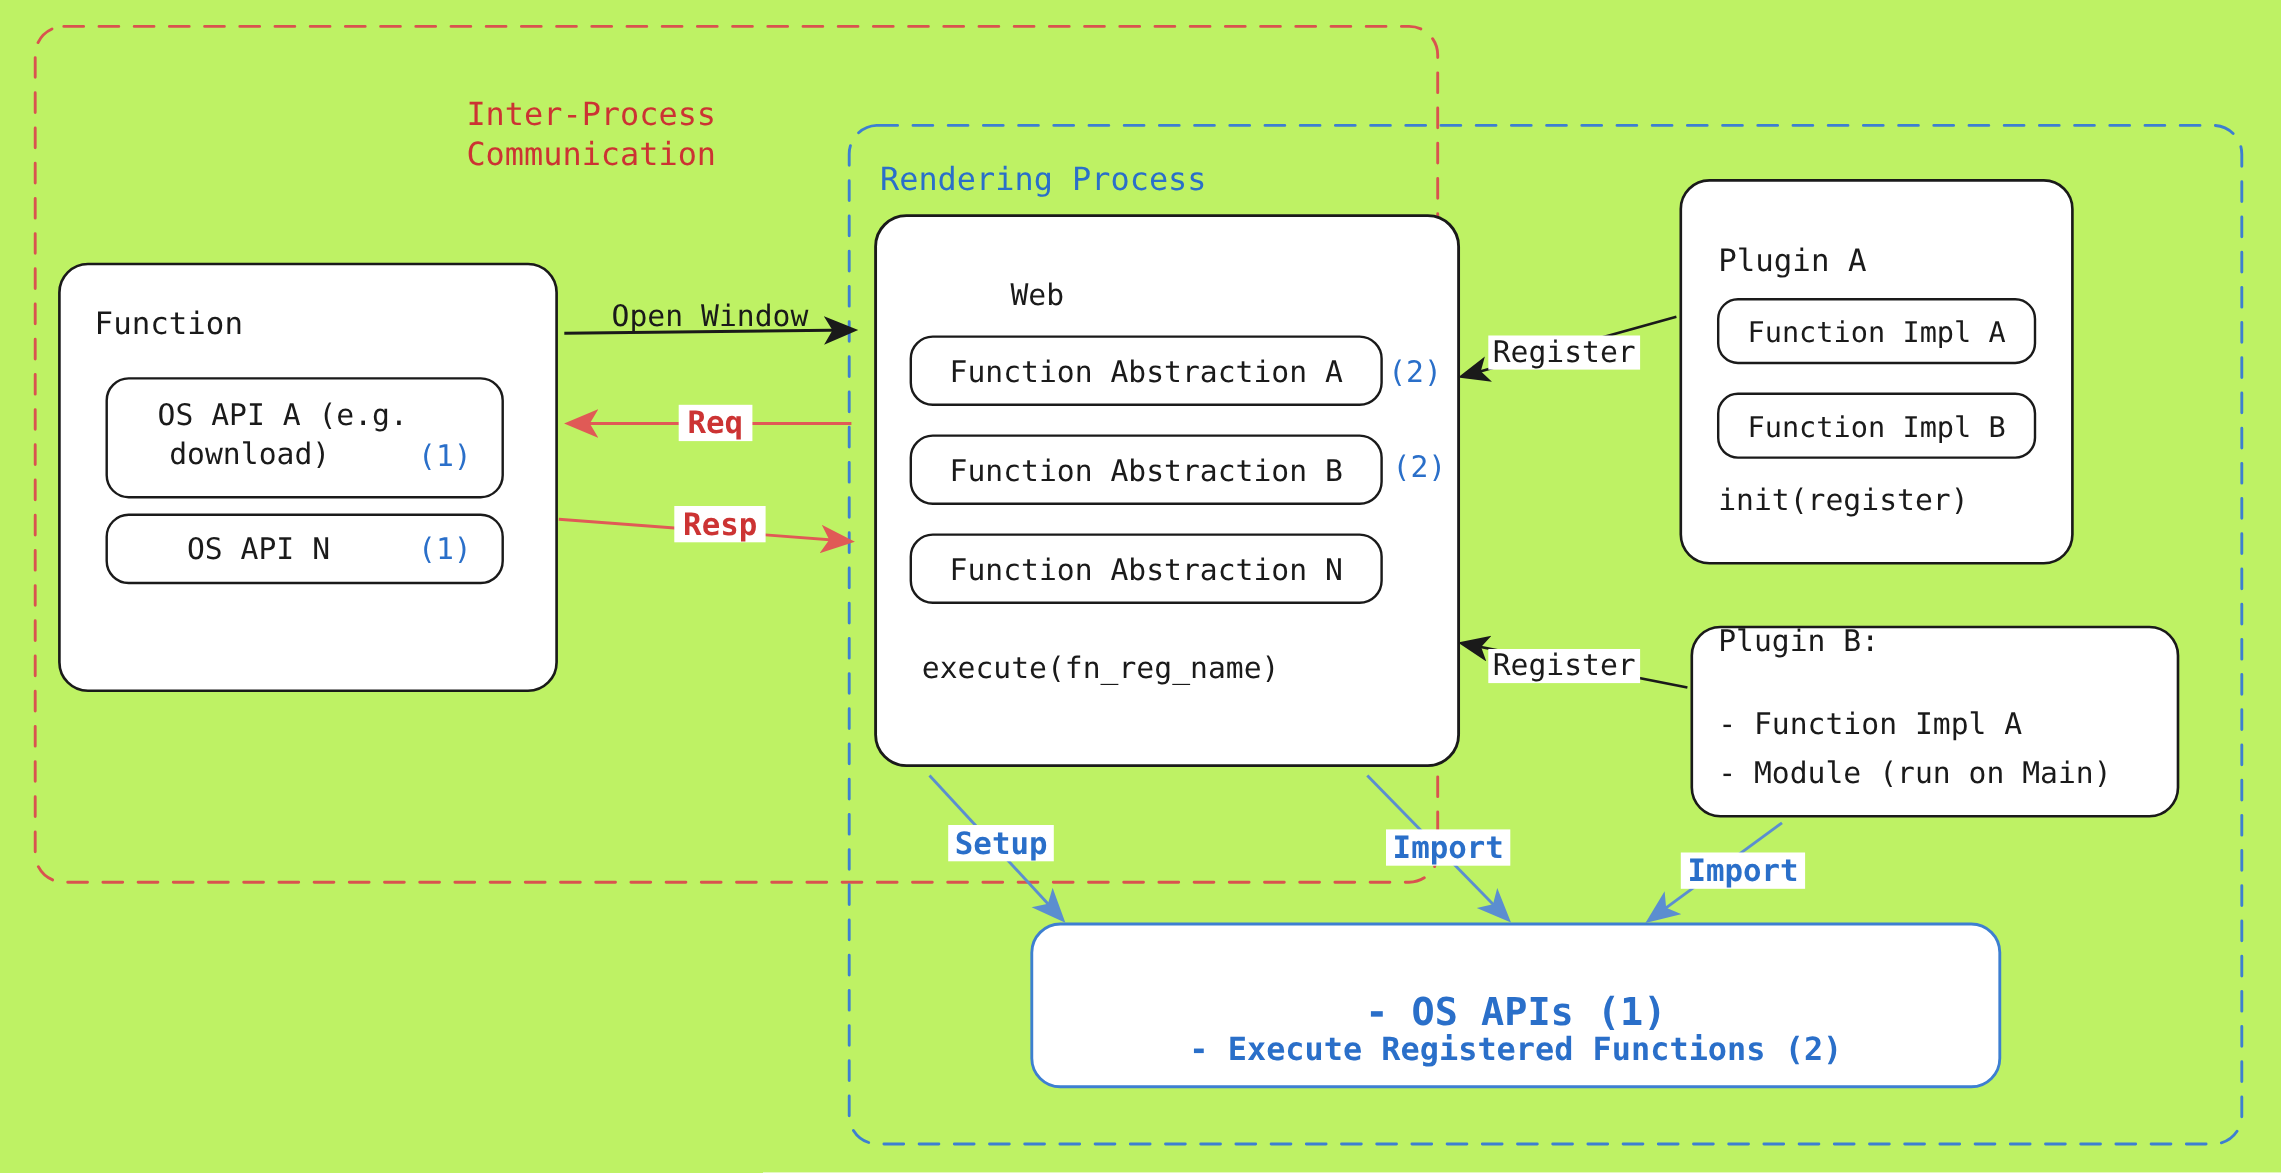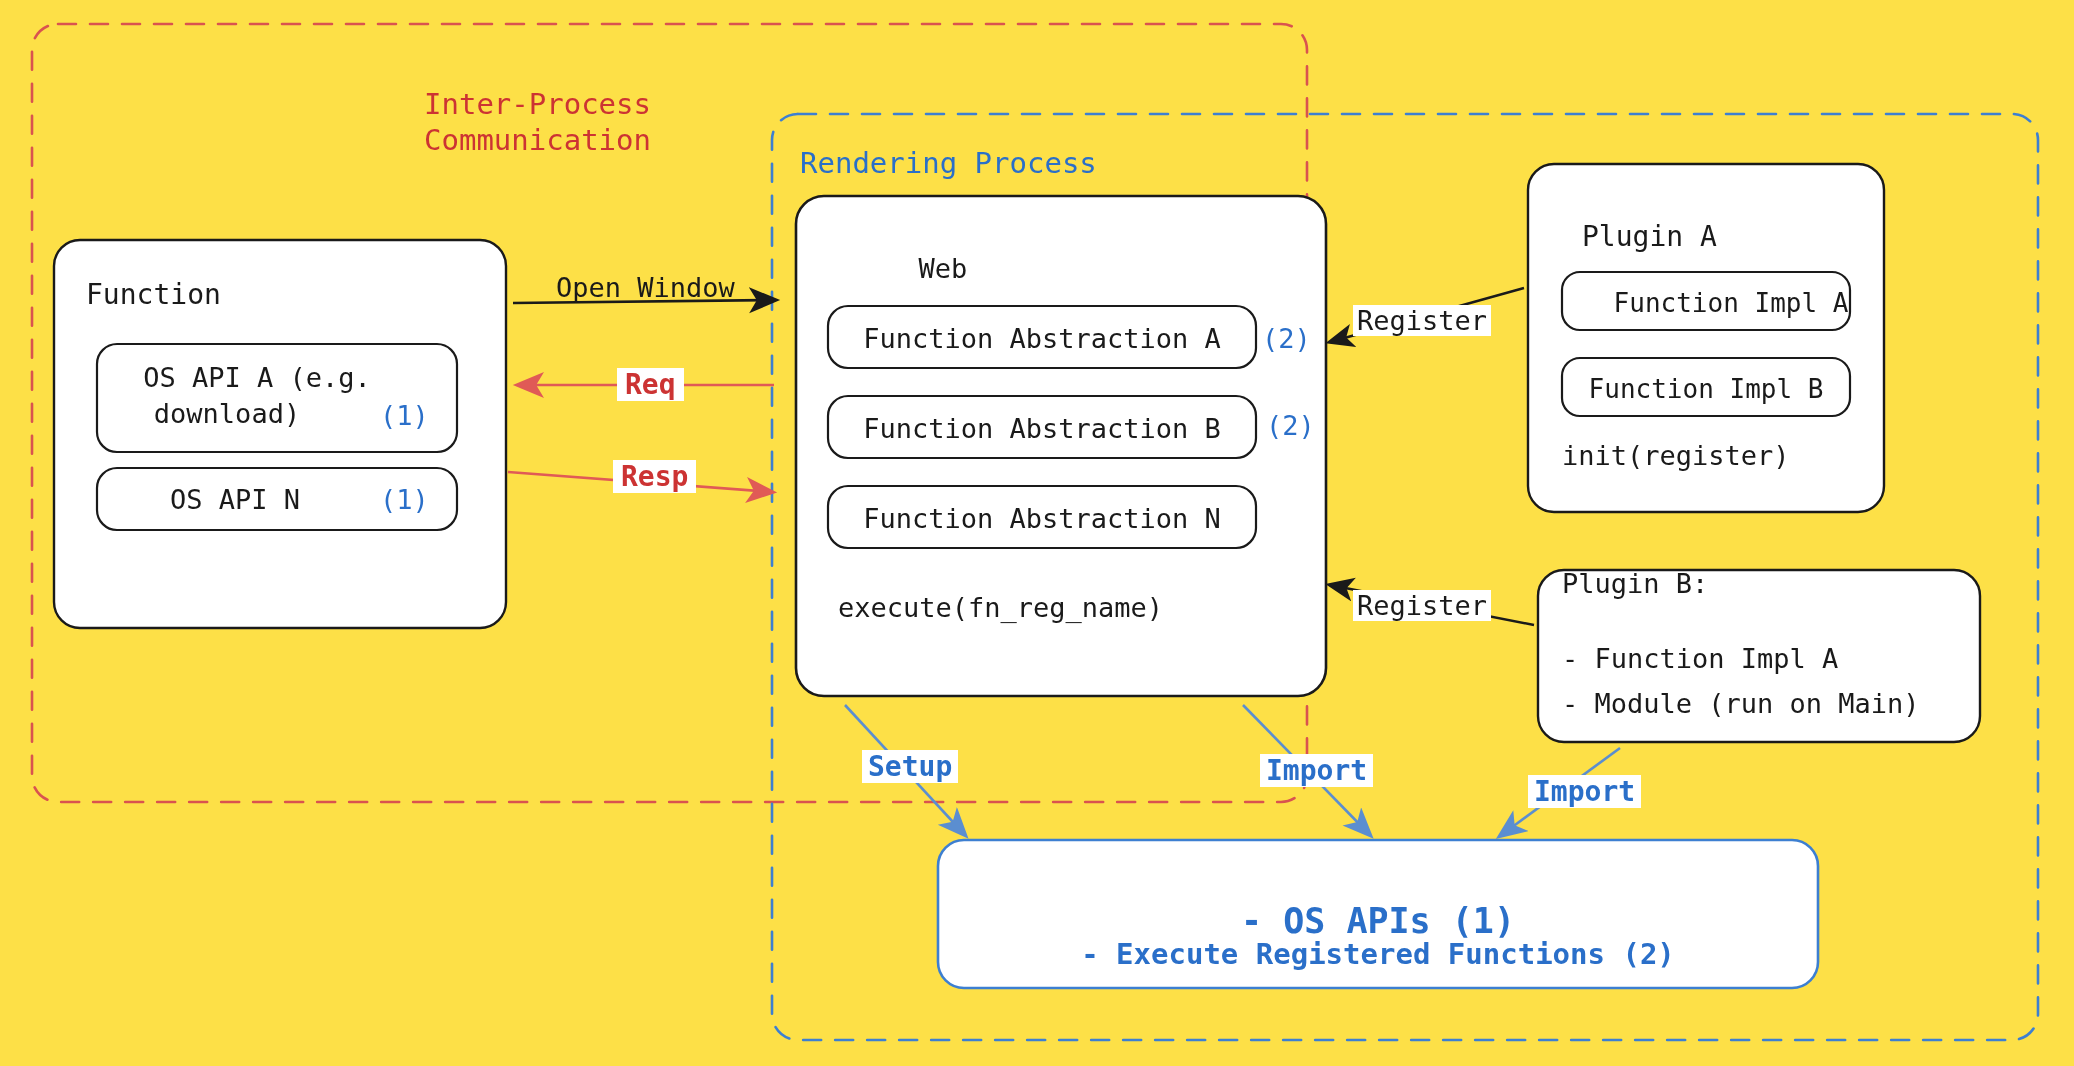--- a/index.html
+++ b/index.html
@@ -6,21 +6,21 @@
     margin: 0; padding: 0;
     background: #ffffff;
   }
   body {
     font-family: "DejaVu Sans Mono", monospace;
   }
   #stage {
     position: relative;
     width: 2074px;
     height: 1066px;
-    background: #fde047;
+    background: #bef264;
     overflow: hidden;
   }
   #svg-layer {
     position: absolute;
     left: 0; top: 0;
     width: 2074px;
     height: 1066px;
     pointer-events: none;
   }
   .txt {
@@ -124,22 +124,22 @@
   <div class="txt lbl-black ctr" style="left:828px; top:323px; width:428px; font-size:27px;">Function Abstraction A</div>
   <div class="txt lbl-blue" style="left:1262px; top:323px; font-size:27px;">(2)</div>
 
   <div class="txt lbl-black ctr" style="left:828px; top:413px; width:428px; font-size:27px;">Function Abstraction B</div>
   <div class="txt lbl-blue" style="left:1266px; top:410px; font-size:27px;">(2)</div>
 
   <div class="txt lbl-black ctr" style="left:828px; top:503px; width:428px; font-size:27px;">Function Abstraction N</div>
 
   <div class="txt lbl-black" style="left:838px; top:592px; font-size:27px;">execute(fn_reg_name)</div>
 
-  <div class="txt lbl-black" style="left:1562px; top:220px; font-size:28px;margin-left:20px;">Plugin A</div>
-  <div class="txt lbl-black ctr" style="left:1562px; top:288px; width:288px; font-size:26px;margin-left:25px;">Function Impl A</div>
+  <div class="txt lbl-black" style="left:1562px; top:220px; font-size:28px;">Plugin A</div>
+  <div class="txt lbl-black ctr" style="left:1562px; top:288px; width:288px; font-size:26px;">Function Impl A</div>
   <div class="txt lbl-black ctr" style="left:1562px; top:374px; width:288px; font-size:26px;">Function Impl B</div>
   <div class="txt lbl-black" style="left:1562px; top:440px; font-size:27px;">init(register)</div>
 
   <div class="txt lbl-black" style="left:1562px; top:568px; font-size:27px;">Plugin B:</div>
   <div class="txt lbl-black" style="left:1562px; top:643px; font-size:27px;">- Function Impl A</div>
   <div class="txt lbl-black" style="left:1562px; top:688px; font-size:27px;">- Module (run on Main)</div>
 
   <div class="txt lbl-blue bold ctr" style="left:938px; top:901px; width:880px; font-size:35px;">- OS APIs (1)</div>
   <div class="txt lbl-blue bold ctr" style="left:938px; top:937px; width:880px; font-size:29px;">- Execute Registered Functions (2)</div>
 

